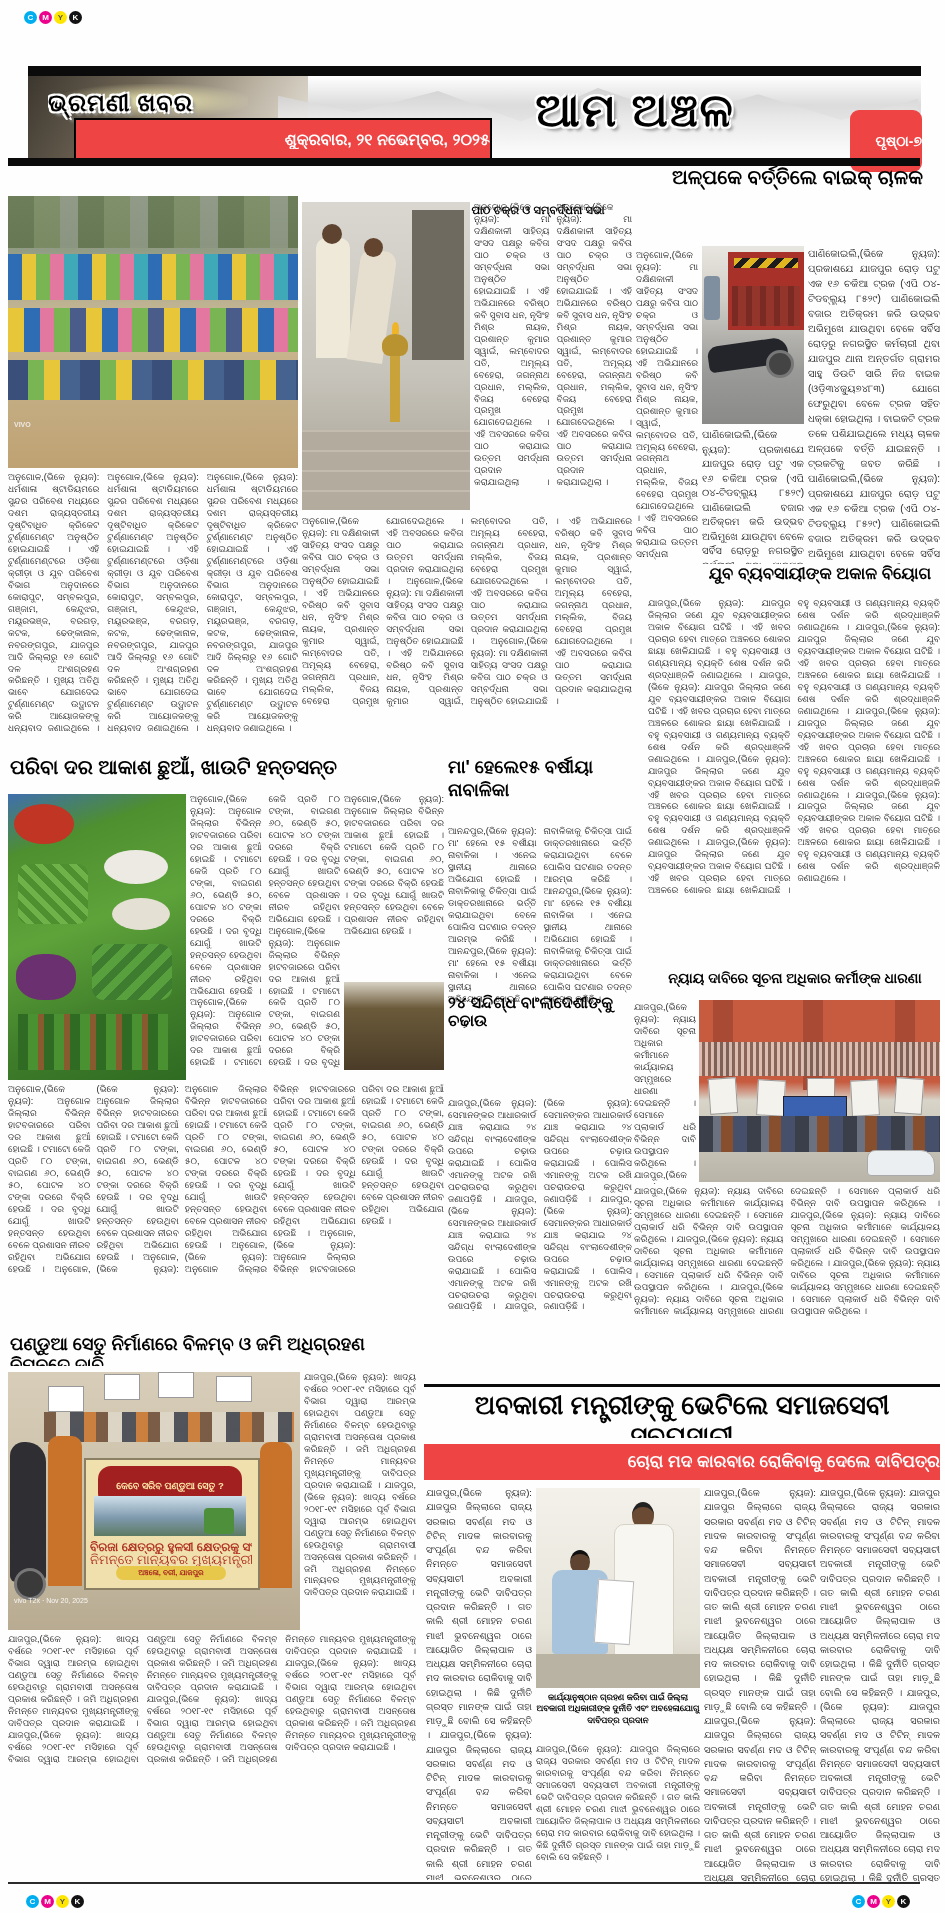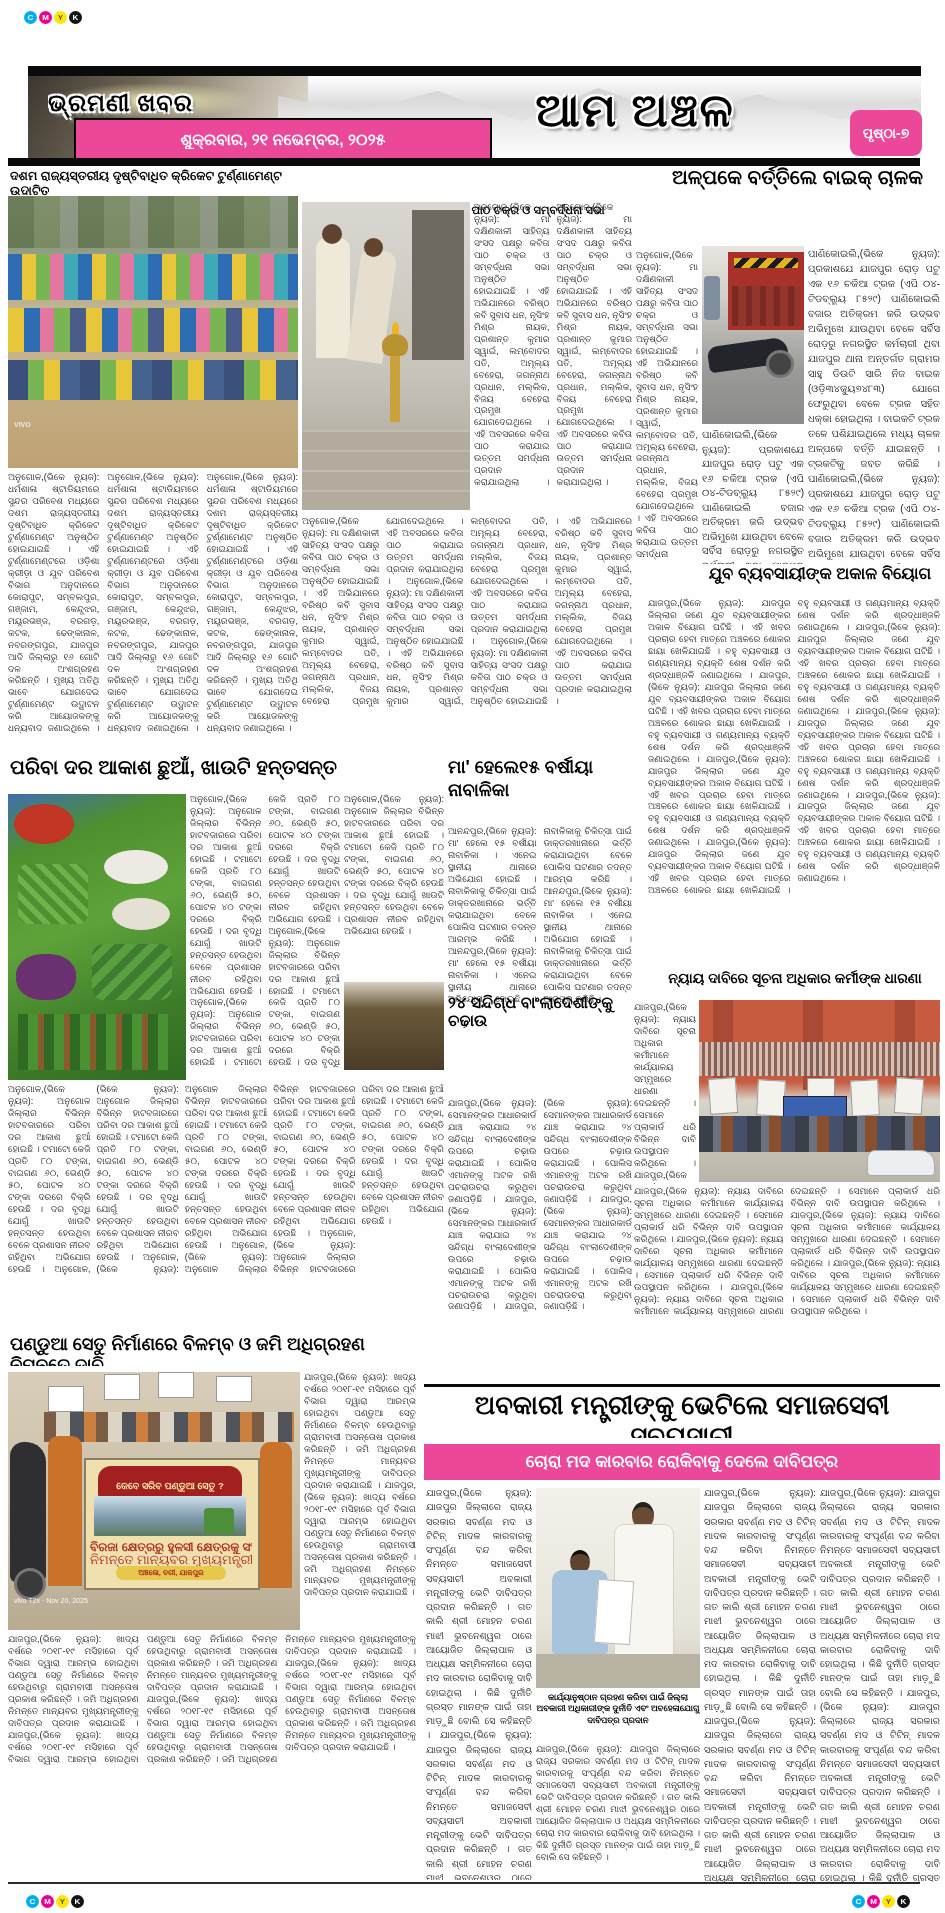--- a/index.html
+++ b/index.html
@@ -8,21 +8,21 @@
   .abs{position:absolute;}
   .bt{font-size:9px;line-height:1.33;text-align:justify;color:#1c1c1c;overflow:hidden;word-break:break-word;}
   .c2{column-count:2;column-gap:7px;}
   .c3{column-count:3;column-gap:8px;}
   .c4{column-count:4;column-gap:7px;}
   .c5{column-count:5;column-gap:6px;}
   .hl{font-weight:bold;color:#000;overflow:hidden;}
   .photo{overflow:hidden;background:#d8d8d8;}
   .cmyk span{display:inline-block;width:13px;height:13px;border-radius:50%;color:#fff;
              font-size:8px;font-weight:bold;text-align:center;line-height:13px;margin-right:2px;}
-  .blackbox{background:#ec4899;color:#fff;display:flex;align-items:center;justify-content:center;}
+  .blackbox{background:#ef4444;color:#fff;display:flex;align-items:center;justify-content:flex-end;}
   .outline{color:#000;text-shadow:2px 2px 0 #fff,-2px -2px 0 #fff,2px -2px 0 #fff,-2px 2px 0 #fff,4px 4px 3px #9a9a9a;font-family:Liberation Serif, serif;}
   .fig{position:absolute;}
 </style>
 </head>
 <body>
 
 <div class="page">
 
   <div class="abs cmyk" style="left:24px;top:6px;">
     <span style="background:#00aeef">C</span><span style="background:#ec008c">M</span><span style="background:#ffe600;color:#555">Y</span><span style="background:#131313">K</span>
@@ -32,26 +32,25 @@
   <div class="abs photo" style="left:28px;top:76px;width:893px;height:82px;background:linear-gradient(180deg,#ffffff 0%,#dcdcdc 35%,#f5f5f5 100%);">
     <div class="fig" style="left:0;top:0;width:280px;height:82px;background:linear-gradient(120deg,#3c372f 0%,#6e6454 35%,#b9b0a0 70%,#e9e5dc 100%);"></div>
     <div class="fig" style="left:30px;top:8px;width:190px;height:34px;background:radial-gradient(ellipse at center,#f2edb4 0%,rgba(242,237,180,0) 75%);"></div>
     <div class="fig" style="left:250px;top:6px;width:640px;height:76px;background:linear-gradient(180deg,#c9c9c9 0%,#e8e8e8 45%,#ffffff 100%);clip-path:polygon(0 18%,12% 40%,25% 12%,38% 52%,50% 8%,63% 46%,75% 16%,88% 50%,100% 22%,100% 100%,0 100%);opacity:.85;"></div>
   </div>
   <div class="abs hl outline" style="left:48px;top:90px;width:252px;height:36px;font-size:24px;letter-spacing:1px;">ଭ୍ରମଣୀ ଖବର</div>
   <div class="abs blackbox" style="left:74px;top:118px;width:414px;height:40px;border:2px solid #000;">
     <span class="hl" style="color:#fff;font-size:16px;">ଶୁକ୍ରବାର, ୨୧ ନଭେମ୍ବର, ୨୦୨୫</span>
   </div>
   <div class="abs hl outline" style="left:480px;top:84px;width:310px;height:78px;font-size:46px;text-align:center;letter-spacing:2px;">ଆମ ଅଞ୍ଚଳ</div>
-  <div class="abs blackbox" style="left:850px;top:110px;width:72px;height:46px;border-radius:9px;">
+  <div class="abs blackbox" style="left:850px;top:110px;width:72px;height:62px;border-radius:9px;">
     <span class="hl" style="color:#fff;font-size:14px;">ପୃଷ୍ଠା-୭</span>
   </div>
   <div class="abs" style="left:8px;top:158px;width:912px;height:8px;background:#0b0b0b;"></div>
 
-  <div class="abs hl" style="left:10px;top:169px;width:288px;height:26px;font-size:12.5px;">ଦଶମ ରାଜ୍ୟସ୍ତରୀୟ ଦୃଷ୍ଟିବାଧିତ କ୍ରିକେଟ ଟୁର୍ଣ୍ଣାମେଣ୍ଟ ଉଦ୍ଘାଟିତ</div>
   <div class="abs photo" style="left:8px;top:196px;width:290px;height:272px;background:linear-gradient(180deg,#aab4a2 0%,#8e9a84 18%,#c9b894 45%,#bfa273 100%);">
     <div class="fig" style="left:0;top:0;width:290px;height:52px;background:repeating-linear-gradient(90deg,#5d7048 0 26px,#75875c 26px 52px,#8a9480 52px 70px);opacity:.8;"></div>
     <div class="fig" style="left:0;top:58px;width:290px;height:46px;background:repeating-linear-gradient(90deg,#2e6db4 0 14px,#e8c63a 14px 28px,#79b653 28px 42px,#e277a0 42px 56px,#3fa9b8 56px 70px);"></div>
     <div class="fig" style="left:0;top:112px;width:290px;height:44px;background:repeating-linear-gradient(90deg,#e8c63a 0 16px,#2e6db4 16px 32px,#e277a0 32px 46px,#79b653 46px 62px,#4a5d8a 62px 78px);"></div>
     <div class="fig" style="left:0;top:164px;width:290px;height:40px;background:repeating-linear-gradient(90deg,#3a4f7a 0 20px,#79b653 20px 36px,#e8c63a 36px 52px,#46628f 52px 72px);"></div>
     <div class="fig" style="left:6px;bottom:40px;color:#f3f3f3;font-size:7px;font-weight:bold;opacity:.85;">VIVO</div>
   </div>
   <div class="abs bt c3" style="left:8px;top:472px;width:290px;height:284px;">ଅନୁଗୋଳ,(ଭିକେ ନ୍ୟୁଜ): ଧର୍ମଶାଳା ଷ୍ଟାଡିୟମରେ ସୁନ୍ଦର ପରିବେଶ ମଧ୍ୟରେ ଦଶମ ରାଜ୍ୟସ୍ତରୀୟ ଦୃଷ୍ଟିବାଧିତ କ୍ରିକେଟ ଟୁର୍ଣ୍ଣାମେଣ୍ଟ ଅନୁଷ୍ଠିତ ହୋଇଯାଇଛି । ଏହି ଟୁର୍ଣ୍ଣାମେଣ୍ଟରେ ଓଡ଼ିଶା କ୍ରୀଡ଼ା ଓ ଯୁବ ପରିବେଶ ବିଭାଗ ଅନୁଦାନରେ କୋରାପୁଟ, ସମ୍ବଲପୁର, ଗଞ୍ଜାମ, କେନ୍ଦୁଝର, ମୟୂରଭଞ୍ଜ, ବରଗଡ଼, କଟକ, ଢେଙ୍କାନାଳ, ନବରଙ୍ଗପୁର, ଯାଜପୁର ଆଦି ଜିଲ୍ଲାରୁ ୧୬ ଗୋଟି ଦଳ ଅଂଶଗ୍ରହଣ କରିଛନ୍ତି । ମୁଖ୍ୟ ଅତିଥି ଭାବେ ଯୋଗଦେଇ ଟୁର୍ଣ୍ଣାମେଣ୍ଟ ଉଦ୍ଘାଟନ କରି ଆୟୋଜକଙ୍କୁ ଧନ୍ୟବାଦ ଜଣାଇଥିଲେ । ଅନୁଗୋଳ,(ଭିକେ ନ୍ୟୁଜ): ଧର୍ମଶାଳା ଷ୍ଟାଡିୟମରେ ସୁନ୍ଦର ପରିବେଶ ମଧ୍ୟରେ ଦଶମ ରାଜ୍ୟସ୍ତରୀୟ ଦୃଷ୍ଟିବାଧିତ କ୍ରିକେଟ ଟୁର୍ଣ୍ଣାମେଣ୍ଟ ଅନୁଷ୍ଠିତ ହୋଇଯାଇଛି । ଏହି ଟୁର୍ଣ୍ଣାମେଣ୍ଟରେ ଓଡ଼ିଶା କ୍ରୀଡ଼ା ଓ ଯୁବ ପରିବେଶ ବିଭାଗ ଅନୁଦାନରେ କୋରାପୁଟ, ସମ୍ବଲପୁର, ଗଞ୍ଜାମ, କେନ୍ଦୁଝର, ମୟୂରଭଞ୍ଜ, ବରଗଡ଼, କଟକ, ଢେଙ୍କାନାଳ, ନବରଙ୍ଗପୁର, ଯାଜପୁର ଆଦି ଜିଲ୍ଲାରୁ ୧୬ ଗୋଟି ଦଳ ଅଂଶଗ୍ରହଣ କରିଛନ୍ତି । ମୁଖ୍ୟ ଅତିଥି ଭାବେ ଯୋଗଦେଇ ଟୁର୍ଣ୍ଣାମେଣ୍ଟ ଉଦ୍ଘାଟନ କରି ଆୟୋଜକଙ୍କୁ ଧନ୍ୟବାଦ ଜଣାଇଥିଲେ । ଅନୁଗୋଳ,(ଭିକେ ନ୍ୟୁଜ): ଧର୍ମଶାଳା ଷ୍ଟାଡିୟମରେ ସୁନ୍ଦର ପରିବେଶ ମଧ୍ୟରେ ଦଶମ ରାଜ୍ୟସ୍ତରୀୟ ଦୃଷ୍ଟିବାଧିତ କ୍ରିକେଟ ଟୁର୍ଣ୍ଣାମେଣ୍ଟ ଅନୁଷ୍ଠିତ ହୋଇଯାଇଛି । ଏହି ଟୁର୍ଣ୍ଣାମେଣ୍ଟରେ ଓଡ଼ିଶା କ୍ରୀଡ଼ା ଓ ଯୁବ ପରିବେଶ ବିଭାଗ ଅନୁଦାନରେ କୋରାପୁଟ, ସମ୍ବଲପୁର, ଗଞ୍ଜାମ, କେନ୍ଦୁଝର, ମୟୂରଭଞ୍ଜ, ବରଗଡ଼, କଟକ, ଢେଙ୍କାନାଳ, ନବରଙ୍ଗପୁର, ଯାଜପୁର ଆଦି ଜିଲ୍ଲାରୁ ୧୬ ଗୋଟି ଦଳ ଅଂଶଗ୍ରହଣ କରିଛନ୍ତି । ମୁଖ୍ୟ ଅତିଥି ଭାବେ ଯୋଗଦେଇ ଟୁର୍ଣ୍ଣାମେଣ୍ଟ ଉଦ୍ଘାଟନ କରି ଆୟୋଜକଙ୍କୁ ଧନ୍ୟବାଦ ଜଣାଇଥିଲେ ।</div>
 
   <div class="abs hl" style="left:302px;top:170px;width:332px;height:24px;font-size:11.5px;margin-top:34px;">ମା ଦକ୍ଷିଣକାଳୀ ସାହିତ୍ୟ ସଂସଦର କବିତା ପାଠ ଚକ୍ର ଓ ସମ୍ବର୍ଦ୍ଧନା ସଭା</div>

